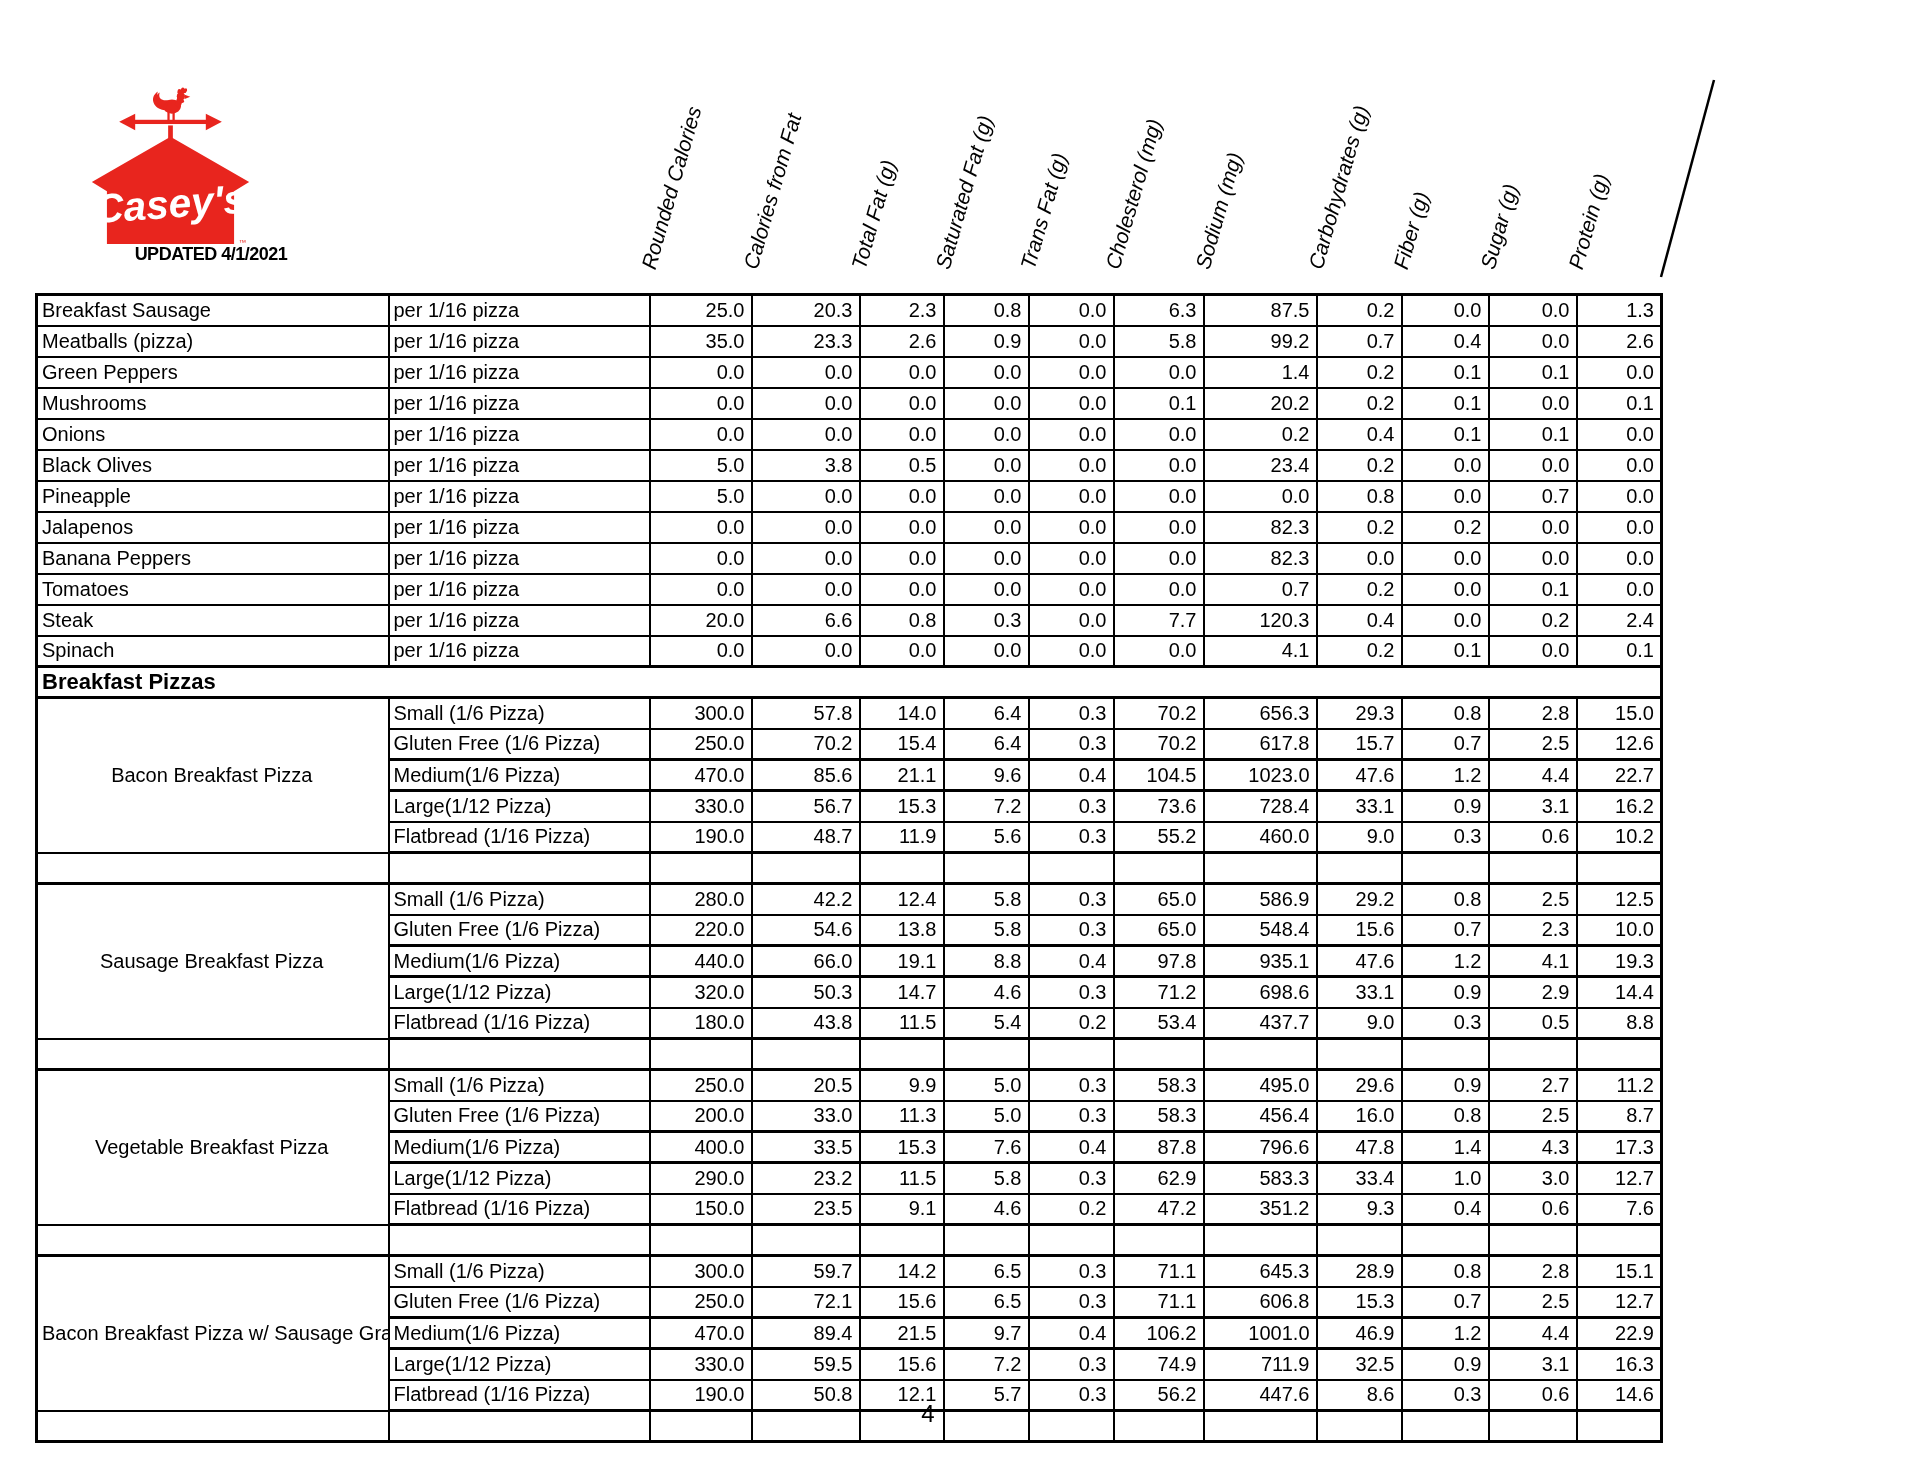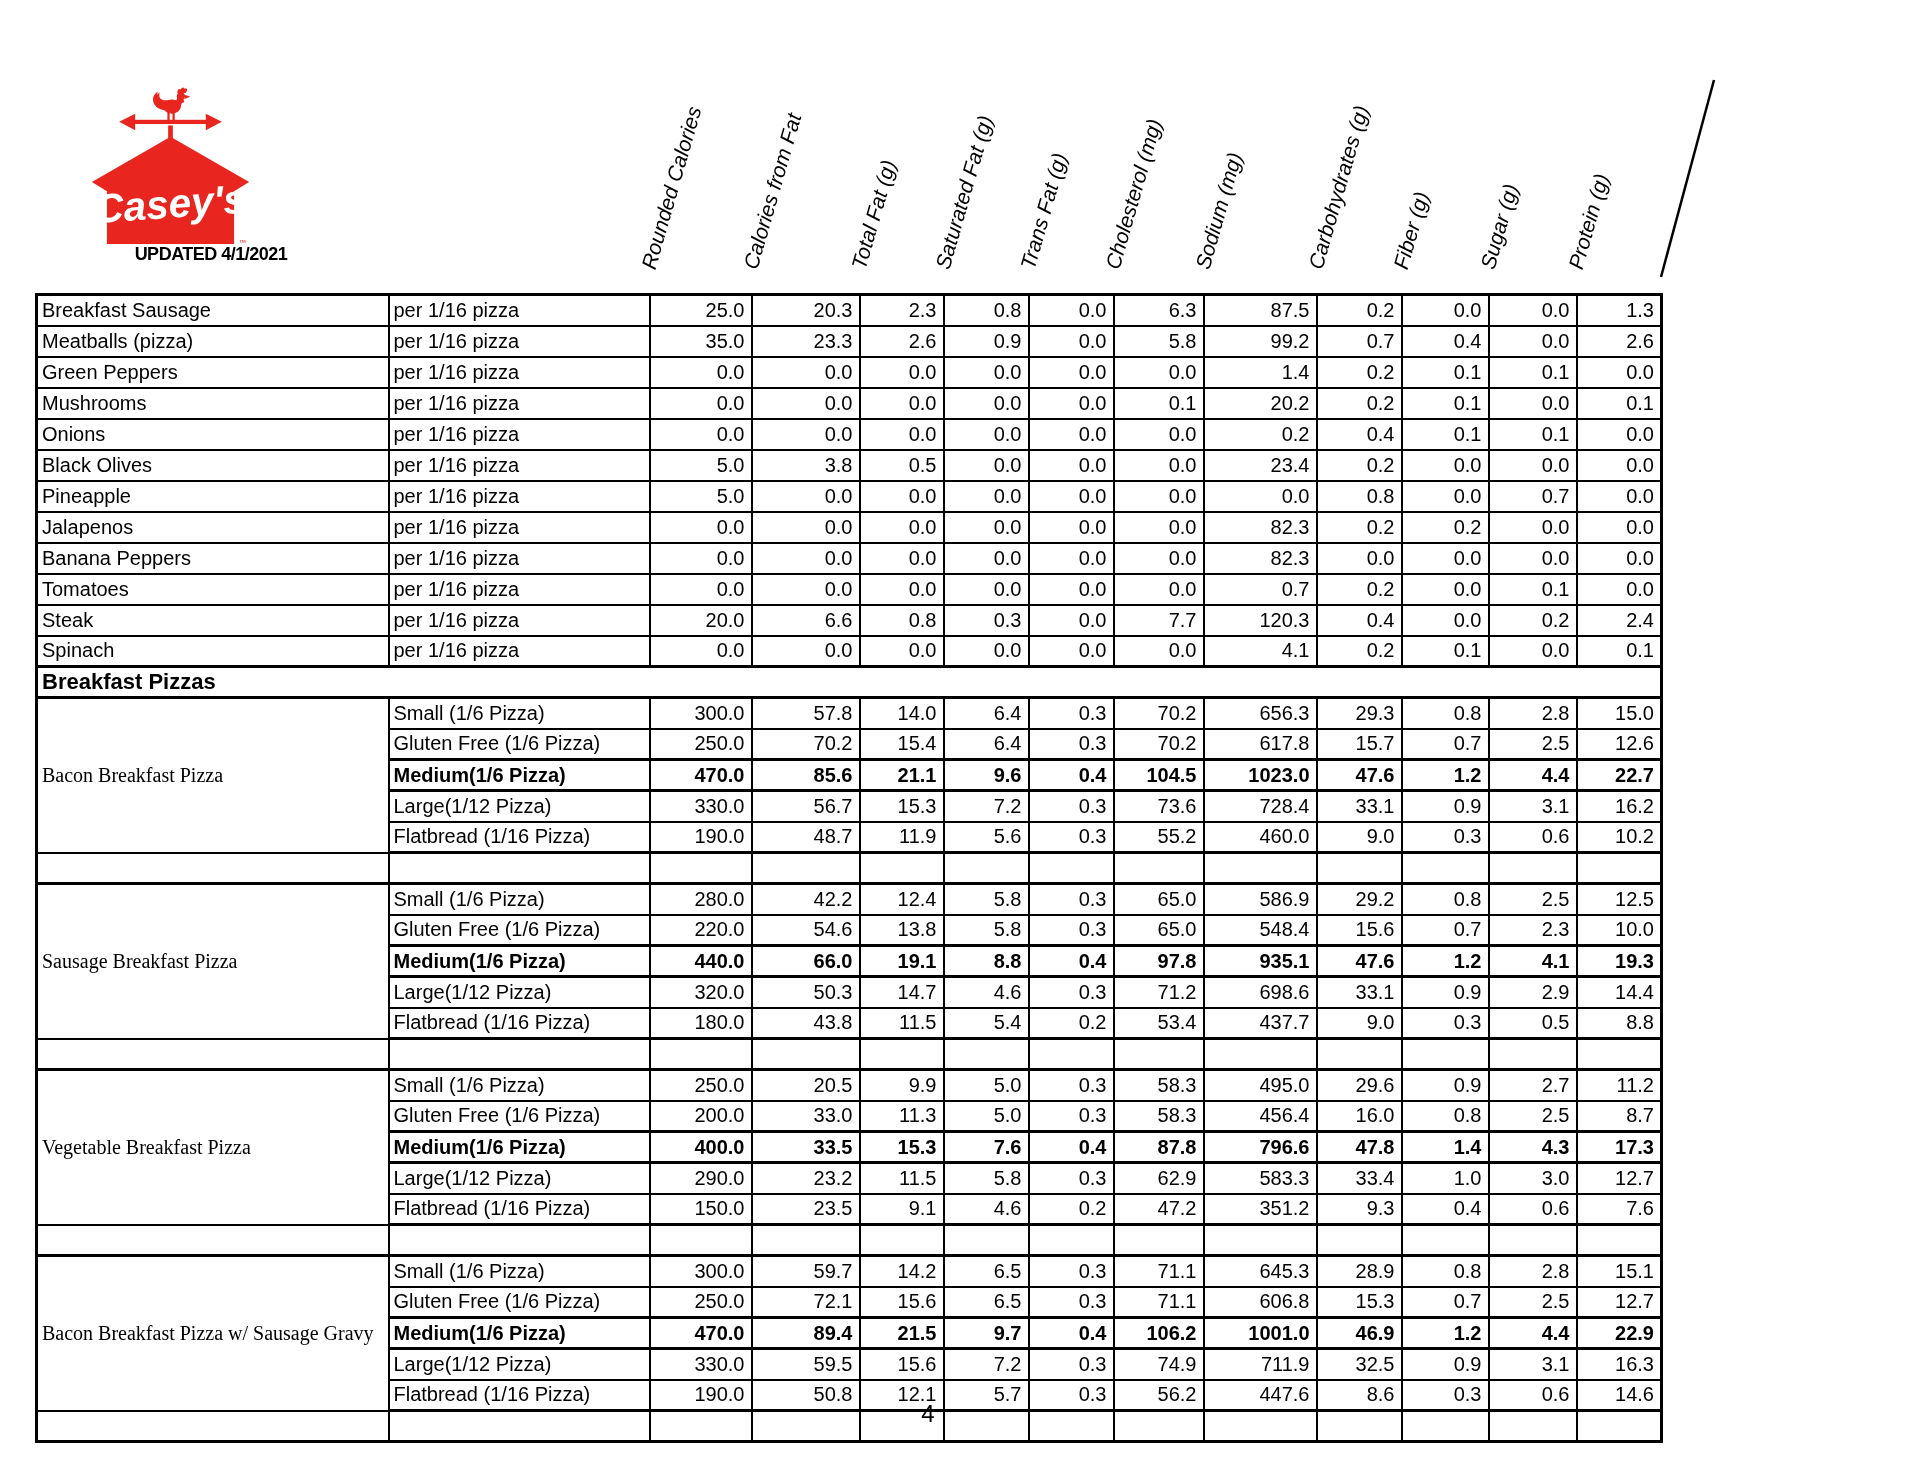--- a/index.html
+++ b/index.html
@@ -23,26 +23,26 @@
 
   
   table.nutri{position:absolute;left:35px;top:293px;width:1625px;border-collapse:collapse;
               table-layout:fixed;border:3px solid #000;}
   table.nutri td{border:2px solid #000;font-size:20px;white-space:nowrap;overflow:hidden;
                  padding:0 6px 0 4px;}
   table.nutri tr{height:31px;}
   td.nm,td.pt{text-align:left;}
   td.num{text-align:right;}
   td.fnum{border-left-width:3px;}
-  td.gname{text-align:left;white-space:normal;line-height:1.25;font-family:Liberation Serif, serif;}
+  td.gname{text-align:center;white-space:normal;line-height:1.25;}
   tr.section{height:42px;}
   tr.section td{font-weight:bold;font-size:22px;text-align:left;border-top-width:3px;border-bottom-width:3px;}
   tr.gtop td{border-top-width:3px;}
   tr.gbot td{border-bottom-width:3px;}
-  tr.boxed td{border-top-width:3px;border-bottom-width:3px;font-weight:bold;}
+  tr.boxed td{border-top-width:3px;border-bottom-width:3px;}
   tr.spacer{height:22px;}
 
   .pagenum{position:absolute;top:1400px;left:0;width:1856px;text-align:center;font-size:24px;}
 </style>
 </head>
 <body>
 
 <div class="page">
 
   <svg class="logo" viewBox="0 0 175 172" xmlns="http://www.w3.org/2000/svg">

